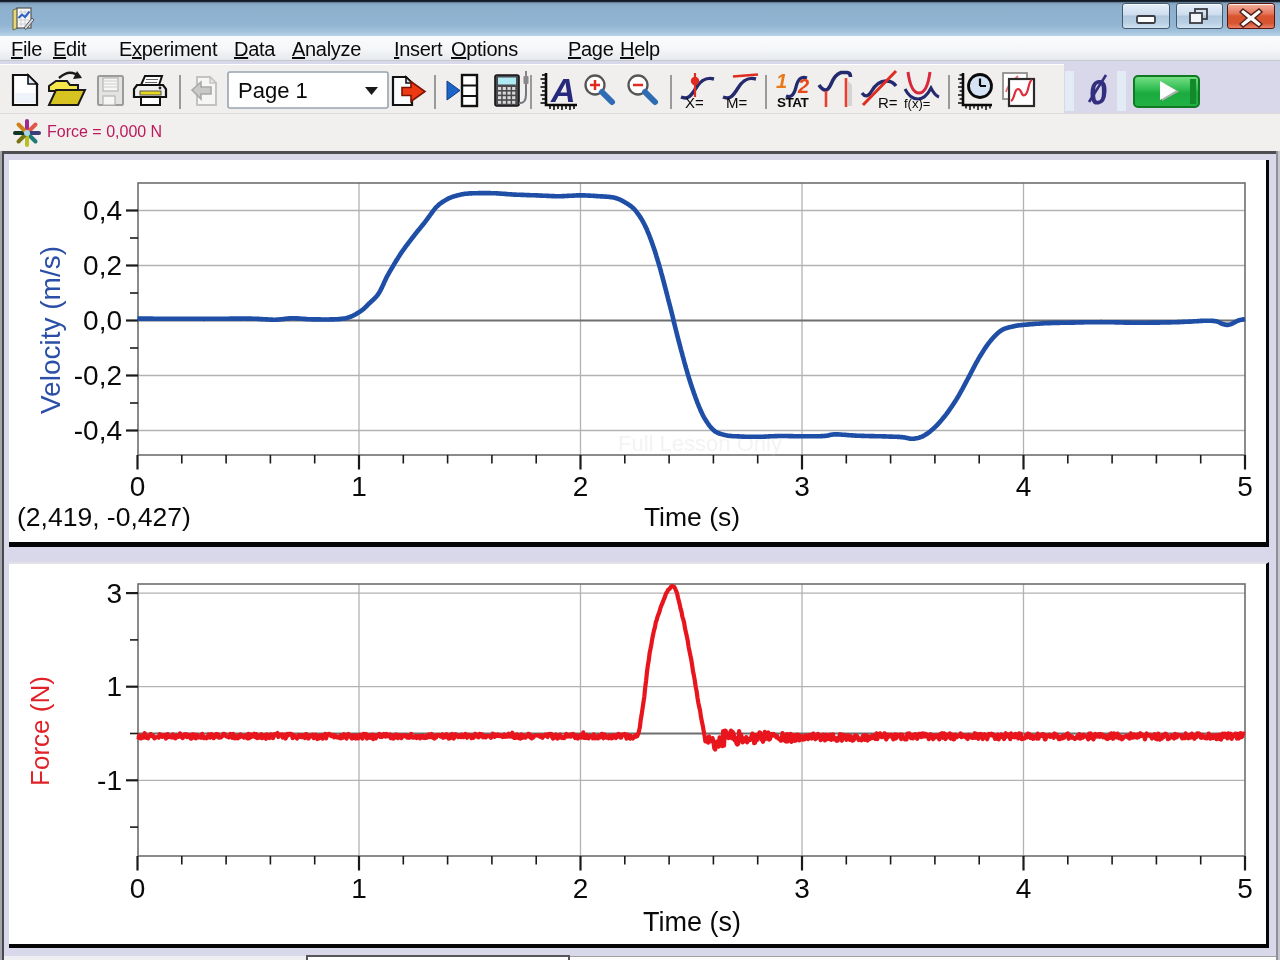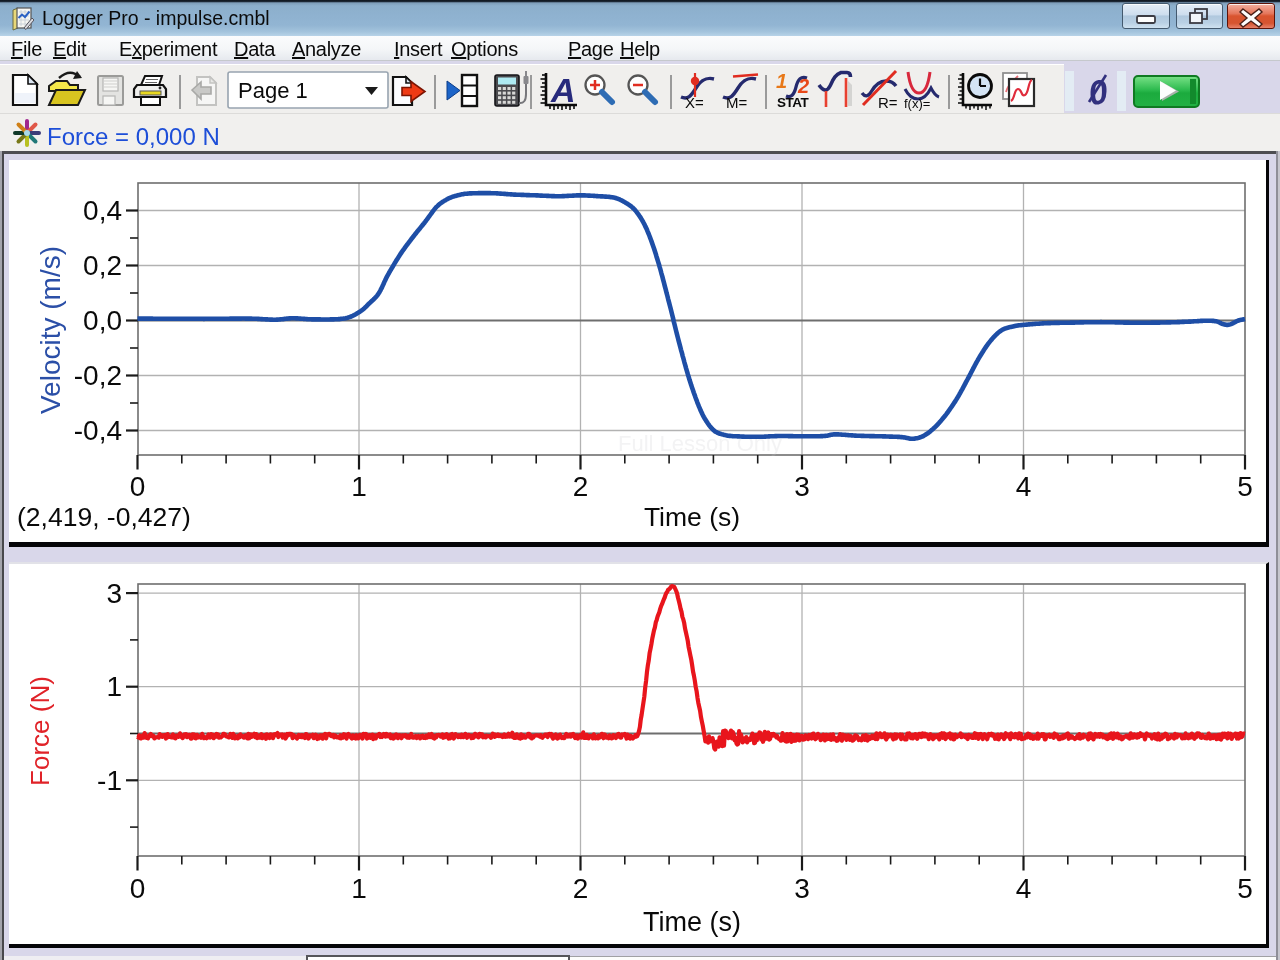--- a/index.html
+++ b/index.html
@@ -9,21 +9,21 @@
 #title .txt{position:absolute;left:42px;top:7px;font-size:19.5px;color:#0b0b0b}
 .wbtn{position:absolute;top:3px;height:26px;border:1px solid #43596e;border-radius:3px;
  background:linear-gradient(180deg,#e5eef7 0%,#cdddee 45%,#b0c8de 50%,#b9d0e4 78%,#cfe2f0 100%);
  box-shadow:inset 0 1px 0 rgba(255,255,255,.8)}
 #wclose{background:linear-gradient(180deg,#f4b0a0 0%,#e5765b 40%,#d9542f 50%,#d65430 80%,#e8826a 100%);border-color:#5e1308}
 #menu{position:absolute;left:0;top:36px;width:1280px;height:25px;
  background:linear-gradient(180deg,#fbfcfd 0%,#f4f6f8 55%,#e6e9ee 100%);border-bottom:1px solid #c5c8cc}
 #menu span{position:absolute;top:0;height:26px;line-height:26px;font-size:20px;letter-spacing:-0.3px;color:#0a0a0a}
 #toolbar{position:absolute;left:0;top:64px;width:1064px;height:49px;background:#f0efed;border-top:1px solid #fff}
 #status{position:absolute;left:0;top:113px;width:1280px;height:38px;background:#f1f0ee;border-top:1px solid #dcdbd9}
-#status .txt{position:absolute;left:47px;top:9px;font-size:24px;color:#1d4ed8}
+#status .txt{position:absolute;left:47px;top:9px;font-size:16px;color:#be185d}
 #cdiv{position:absolute;left:0;top:151px;width:1280px;height:3px;background:#4e4e52}
 #content{position:absolute;left:0;top:154px;width:1280px;height:806px;background:#d9d7ea}
 #eL1{position:absolute;left:0;top:151px;width:2px;height:809px;background:#a4a4ac;z-index:5}
 #eL2{position:absolute;left:2px;top:153px;width:2px;height:807px;background:#48484c;z-index:5}
 #eR1{position:absolute;left:1276px;top:151px;width:2px;height:809px;background:#8f8f98;z-index:5}
 #eR2{position:absolute;left:1278px;top:151px;width:2px;height:809px;background:#c6c6ce;z-index:5}
 #p1{position:absolute;left:9px;top:6px;width:1260px;height:387px;background:#fff;
  border-right:3px solid #050508;border-bottom:5px solid #050508}
 #p2{position:absolute;left:9px;top:408px;width:1260px;height:386px;background:#fff;border-top:2px solid #e2e2e8;
  border-right:3px solid #050508;border-bottom:4px solid #050508}
@@ -31,21 +31,20 @@
 </style></head>
 <body>
 <div id="title">
 <svg class="abs" style="left:12px;top:7px" width="22" height="24" viewBox="0 0 22 24">
  <path d="M1 3 L6 1 L6 21 L1 23 Z" fill="#e8d87a" stroke="#6a6a40" stroke-width="1"></path>
  <rect x="5" y="1" width="14" height="20" fill="#f6f6f2" stroke="#555" stroke-width="1.2"></rect>
  <path d="M7 5h10M7 9h10M7 13h10M7 17h10M9 3v16M13 3v16" stroke="#c4ccd4" stroke-width="0.8"></path>
  <path d="M6.5 11 L10 7.5 L13 10 L17.5 4.5" stroke="#2b62c4" stroke-width="2" fill="none"></path>
  <path d="M12 21 L20 11 L22 13 L14 22.5 Z" fill="#d9d9de" stroke="#55555f" stroke-width="1"></path>
 </svg>
-<div class="txt">Logger Pro - impulse.cmbl</div>
 <div class="wbtn" style="left:1122px;width:48px">
  <svg width="46" height="24" viewBox="0 0 46 24">
         <rect x="14" y="12" width="18" height="7" rx="1.5" fill="#fdfdfd" stroke="#3c3c44" stroke-width="1.8"></rect>
       </svg></div>
 <div class="wbtn" style="left:1176px;width:47px">
  <svg width="45" height="24" viewBox="0 0 45 24">
  <rect x="18" y="5" width="12" height="10" fill="none" stroke="#3c3c44" stroke-width="1.8"></rect>
  <rect x="13" y="9" width="12" height="10" fill="#f2f6fa" stroke="#3c3c44" stroke-width="1.8"></rect>
       </svg></div>
 <div class="wbtn" id="wclose" style="left:1227px;width:48px">

